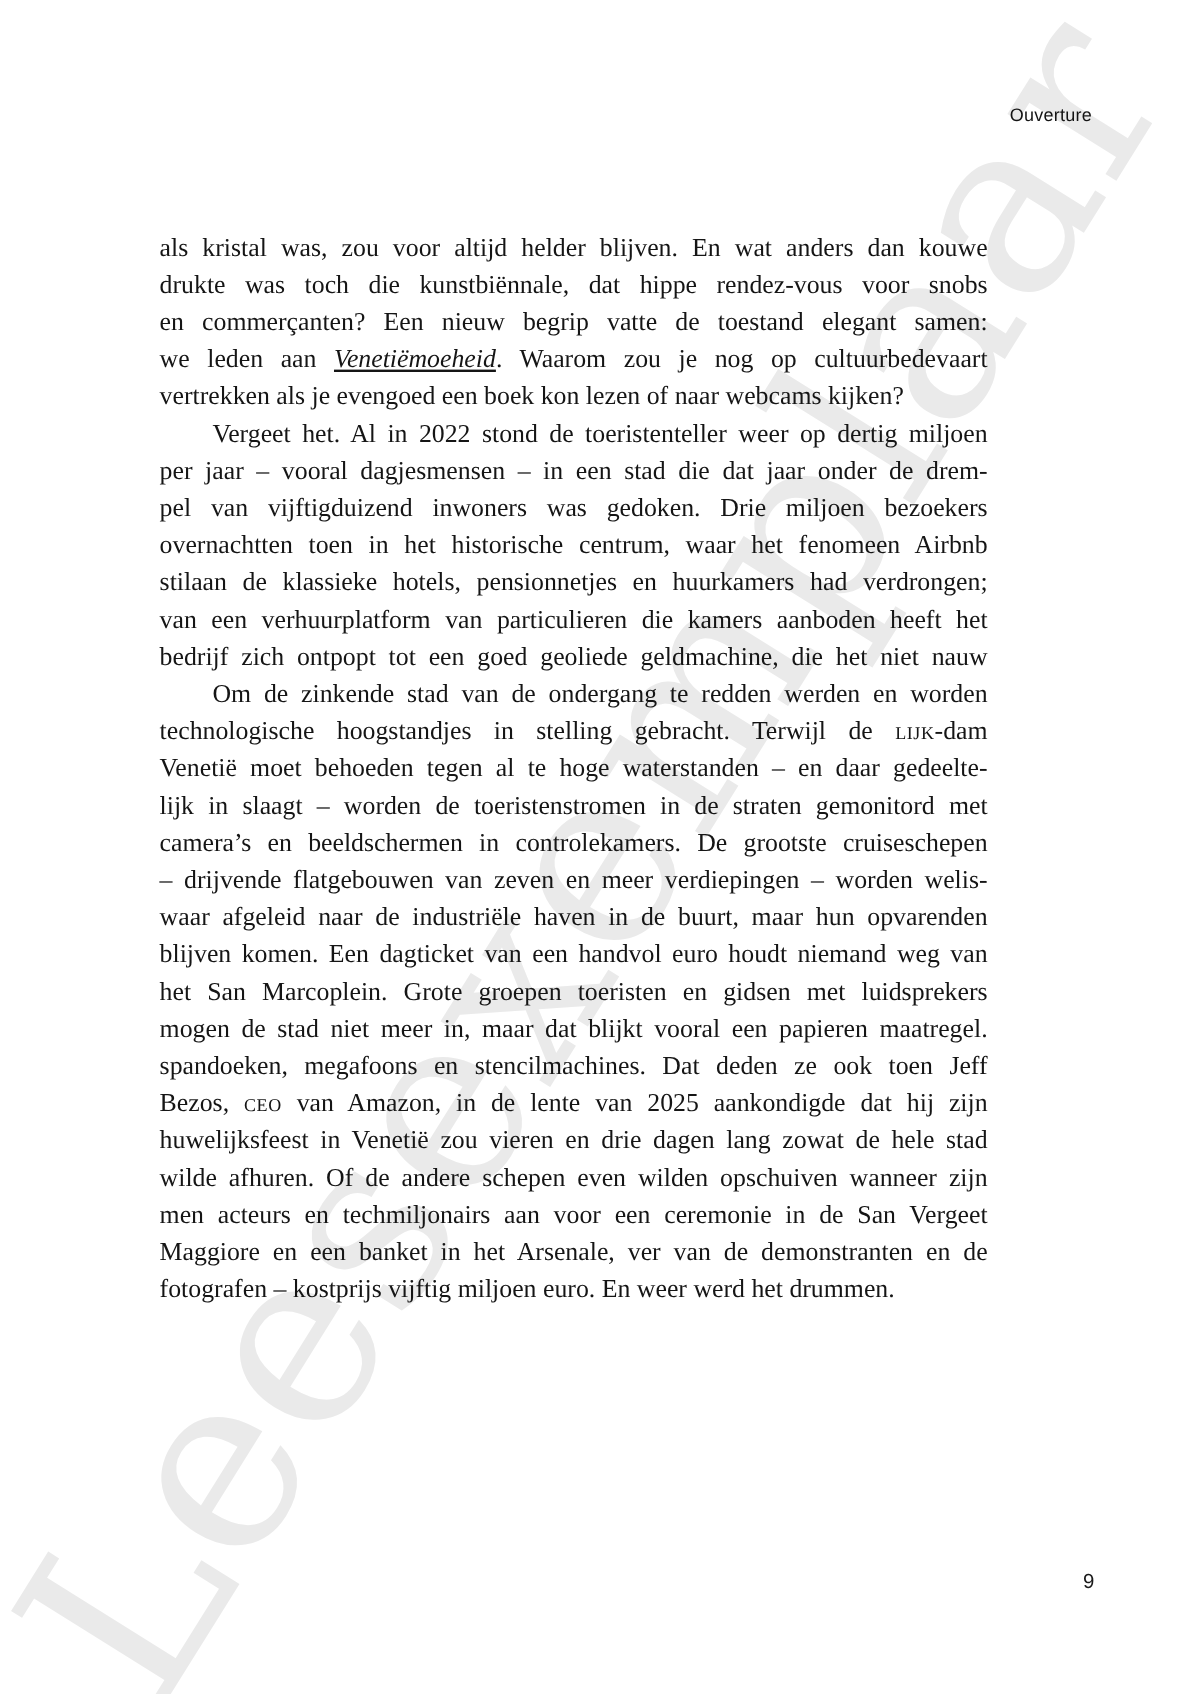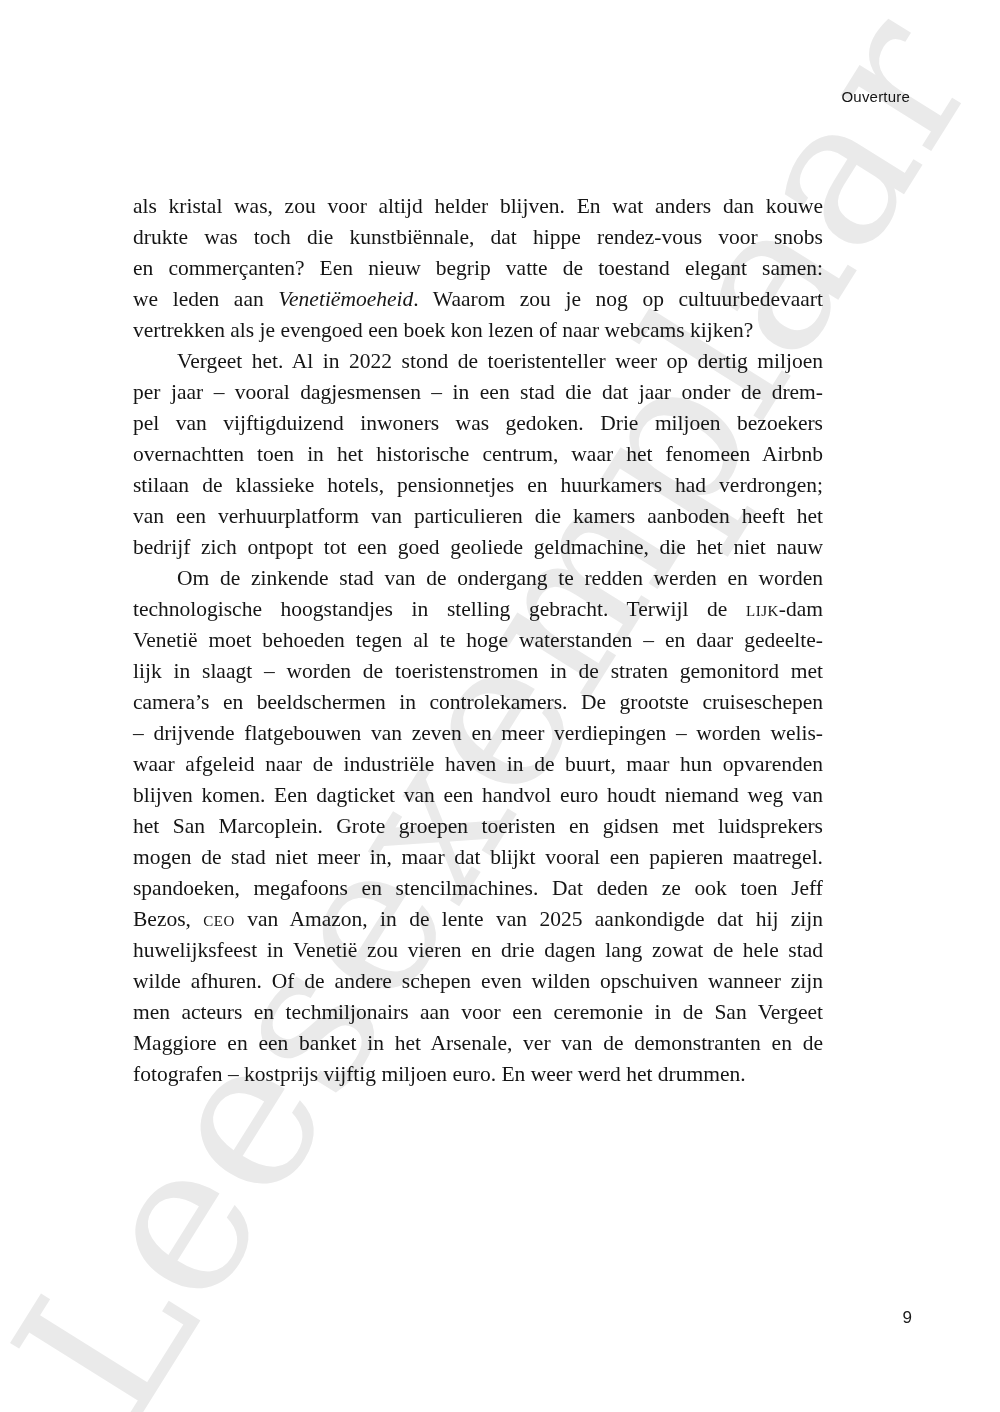--- a/index.html
+++ b/index.html
@@ -46,21 +46,21 @@
     color: #151515;
     z-index: 2;
   }
   .paragraph { margin: 0; }
   .line {
     text-align: justify;
     text-align-last: justify;
   }
   .line.last { text-align-last: left; }
   .line.indent { text-indent: 44px; }
-  .it { font-style: italic; }
+  .it { font-style: italic; text-decoration: underline; }
   .sc { font-variant: small-caps; letter-spacing: 0.5px; }
   .folio {
     position: absolute;
     top: 1308px; right: 88px;
     font-family: "Liberation Sans", sans-serif;
     font-size: 17px;
     color: #1a1a1a;
     z-index: 2;
   }
 </style>

